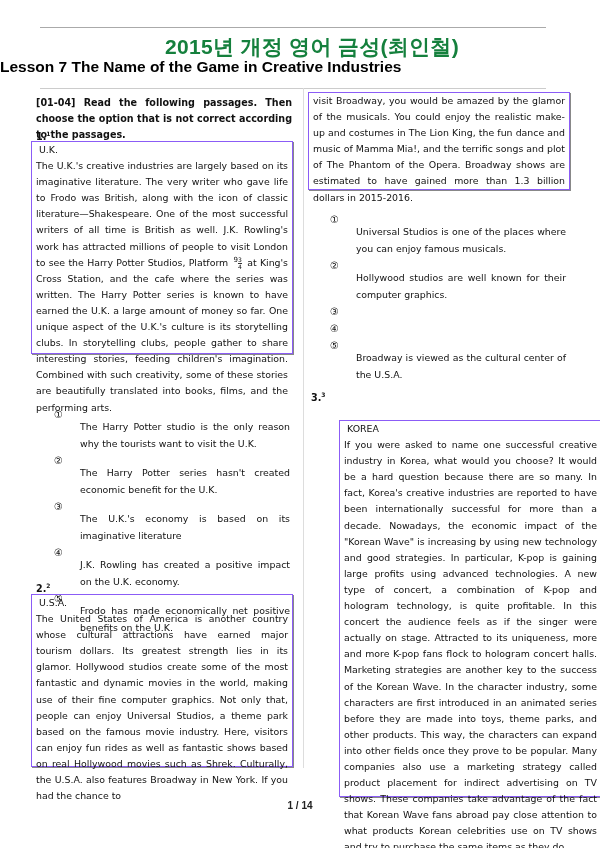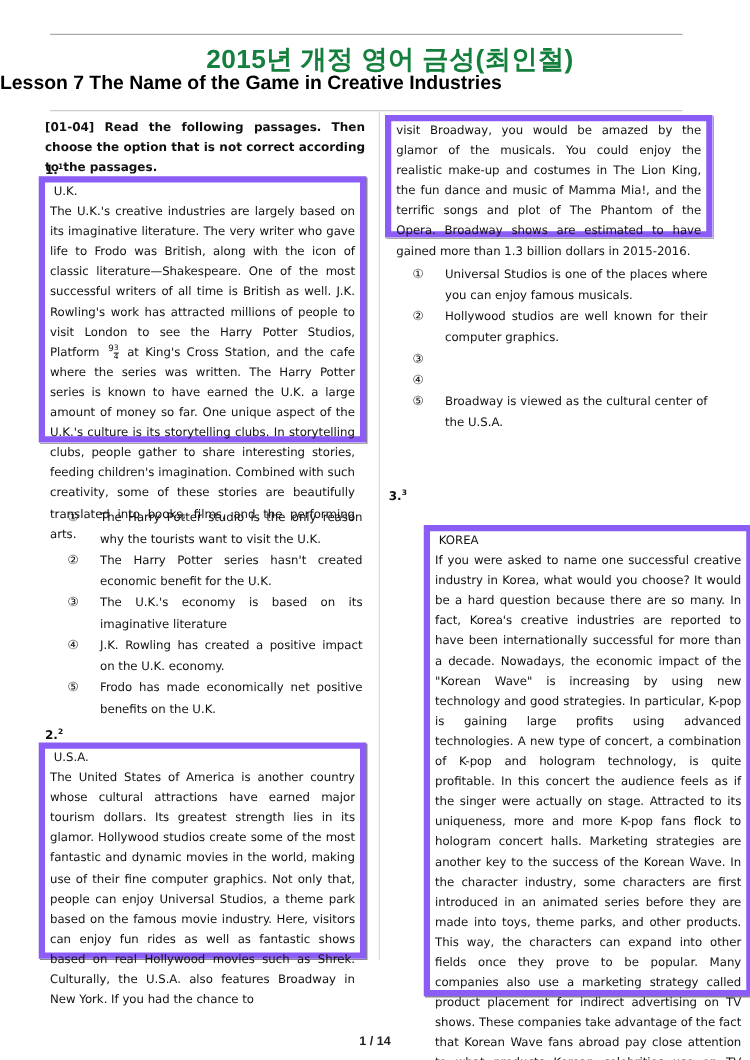--- a/index.html
+++ b/index.html
@@ -22,37 +22,37 @@
   .instr {
     position: absolute; left: 36px; top: 95px; width: 256px;
     font-size: 9.6px; font-weight: bold; line-height: 16px; text-align: justify; text-align-last: left;
   }
   .qnum {
     position: absolute; font-size: 9.6px; font-weight: bold; line-height: 12px;
   }
   .qnum sup { font-size: 6px; vertical-align: 4px; }
 
   .passage {
-    position: absolute; border: 5px solid #8b5cf6; box-shadow: 1px 1px 0 #888;
+    position: absolute; border: 1px solid #8b5cf6; box-shadow: 1px 1px 0 #888;
     font-size: 9.4px; line-height: 16.1px; text-align: justify; padding: 0 4px; box-sizing: border-box;
     color: #111;
   }
   .passage .country { padding-left: 3px; display: block; }
   .passage .body { display: block; text-align: justify; }
   .frac { display: inline-block; vertical-align: middle; font-size: 6px; line-height: 6px; text-align: center; margin: 0 2px; }
   .frac .pre { font-size: 7px; vertical-align: 3px; }
 
   .choices { position: absolute; font-size: 9.4px; line-height: 17px; }
   .choice { display: flex; }
   .choice .num { width: 26px; flex: none; font-size: 10px; }
-  .choice .txt { flex: 1; text-align: justify; text-align-last: left; }
+  .choice .txt { flex: 1; text-align: justify; text-align-last: left; margin-top: 12px; }
 
   .page-num {
     position: absolute; left: 0; top: 800px; width: 600px; text-align: center;
-    font-family: "Liberation Sans", sans-serif; font-weight: bold; font-size: 10px; color: #222; margin-top: 28px;
+    font-family: "Liberation Sans", sans-serif; font-weight: bold; font-size: 10px; color: #222;
   }
 </style>
 </head>
 <body>
 
 <div class="hr-top"></div>
 <div class="title">2015년 개정 영어 금성(최인철)</div>
 <div class="subtitle">Lesson 7 The Name of the Game in Creative Industries</div>
 <div class="hr-bottom"></div>
 <div class="col-divider"></div>

